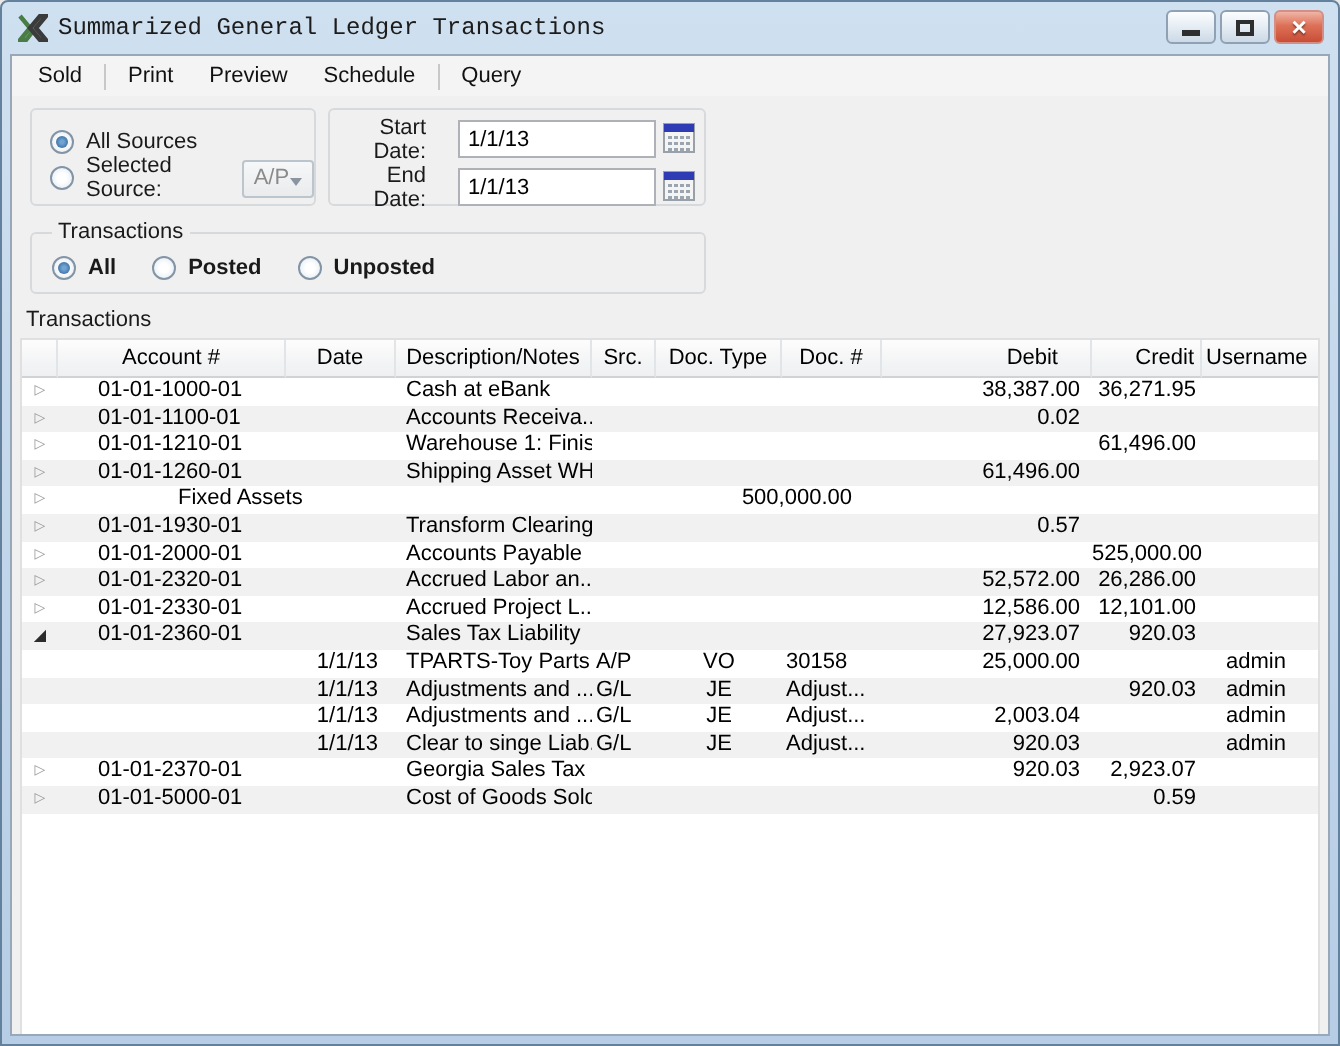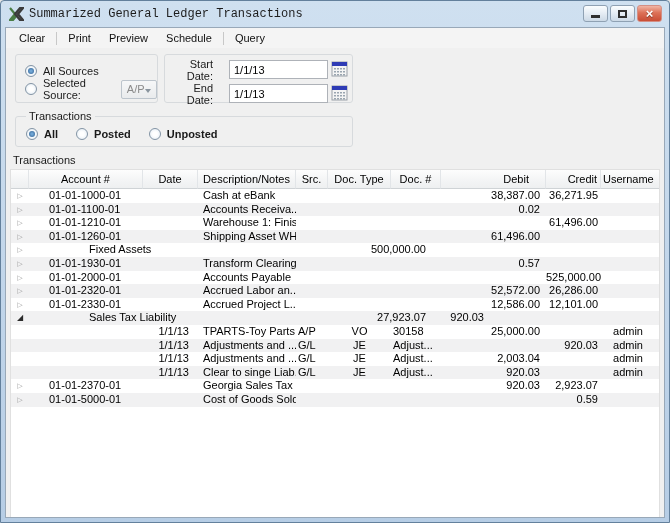--- a/index.html
+++ b/index.html
@@ -158,21 +158,21 @@
         </div>
       <div class="win-btn close">
           <span class="x-glyph">×</span>
         </div>
     </div>
   </div>
 
   <div class="client">
 
     <div class="menubar">
-      <span class="menu-item">Clear</span>
+      <span class="menu-item">Sold</span>
       <span class="menu-sep"></span>
       <span class="menu-item">Print</span>
       <span class="menu-item">Preview</span>
       <span class="menu-item">Schedule</span>
       <span class="menu-sep"></span>
       <span class="menu-item">Query</span>
     </div>
 
     <div class="filters">
       <div class="panel-box sources-box">
@@ -378,20 +378,21 @@
     <div class="cell col-desc">Accrued Project L...</div>
     <div class="cell col-src"></div>
     <div class="cell col-dtype"></div>
     <div class="cell col-dnum"></div>
     <div class="cell col-debit">12,586.00</div>
     <div class="cell col-credit">12,101.00</div>
     <div class="cell col-user"></div>
   </div>
           <div class="grid-row">
     <div class="cell col-exp expanded">◢</div>
+    <div class="cell col-acct">01-01-2360-01</div>
     <div class="cell col-date"></div>
     <div class="cell col-desc">Sales Tax Liability</div>
     <div class="cell col-src"></div>
     <div class="cell col-dtype"></div>
     <div class="cell col-dnum"></div>
     <div class="cell col-debit">27,923.07</div>
     <div class="cell col-credit">920.03</div>
     <div class="cell col-user"></div>
   </div>
           <div class="grid-row">

